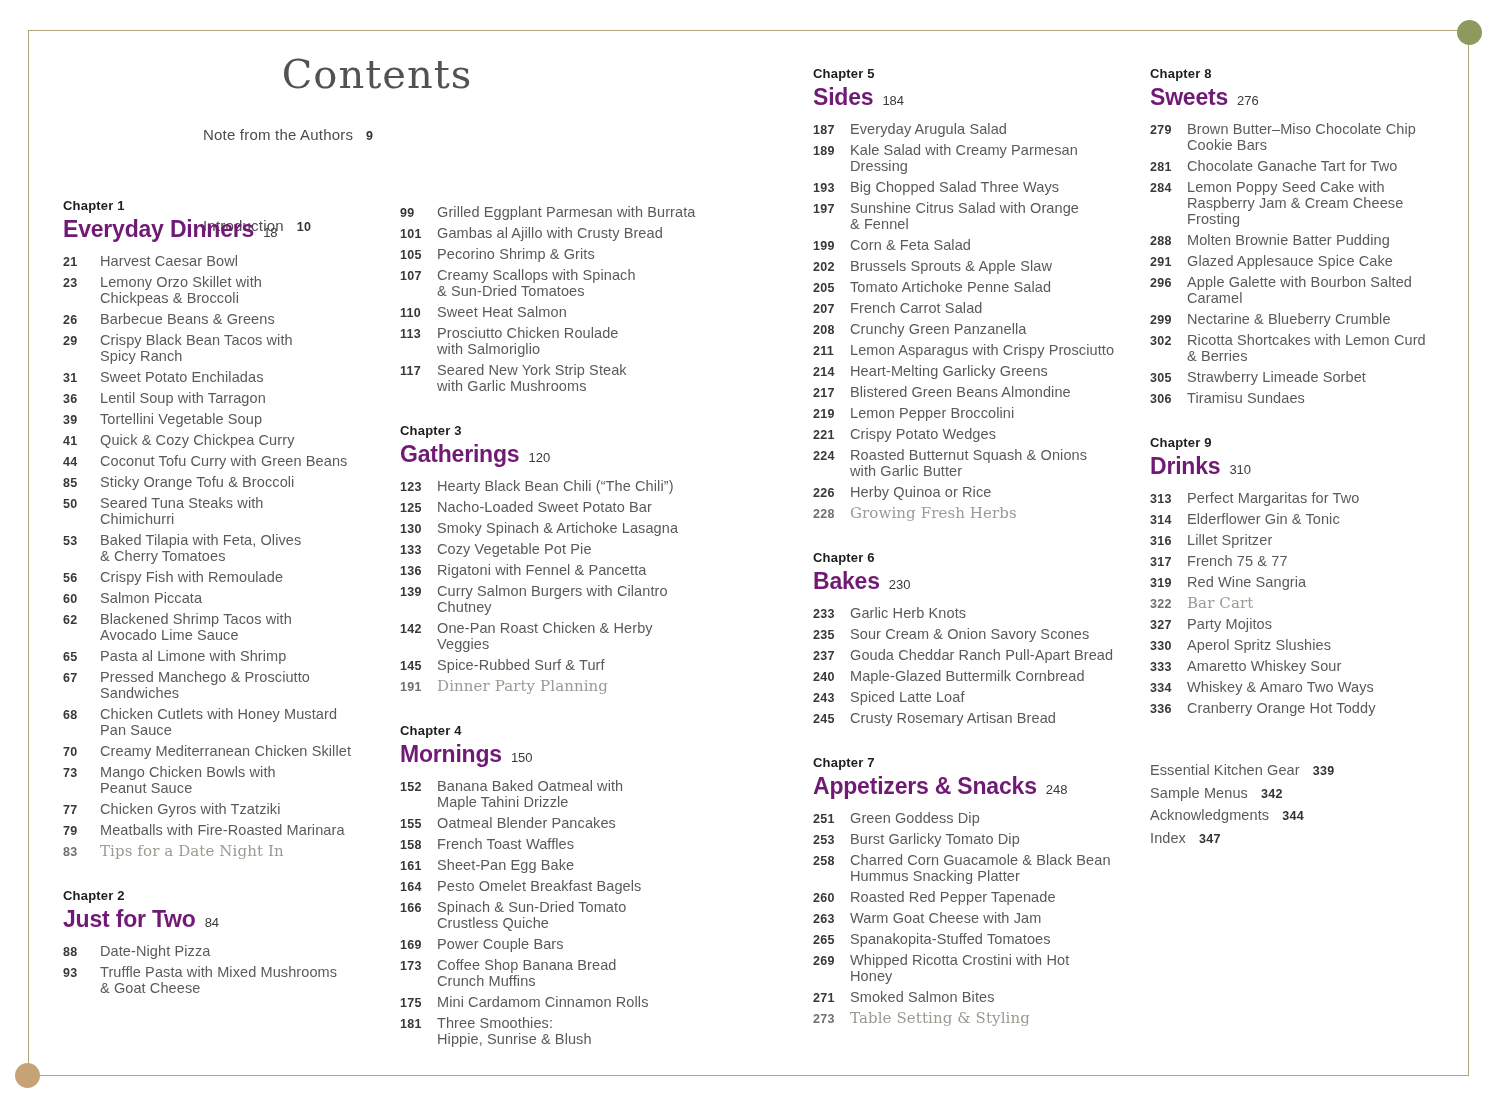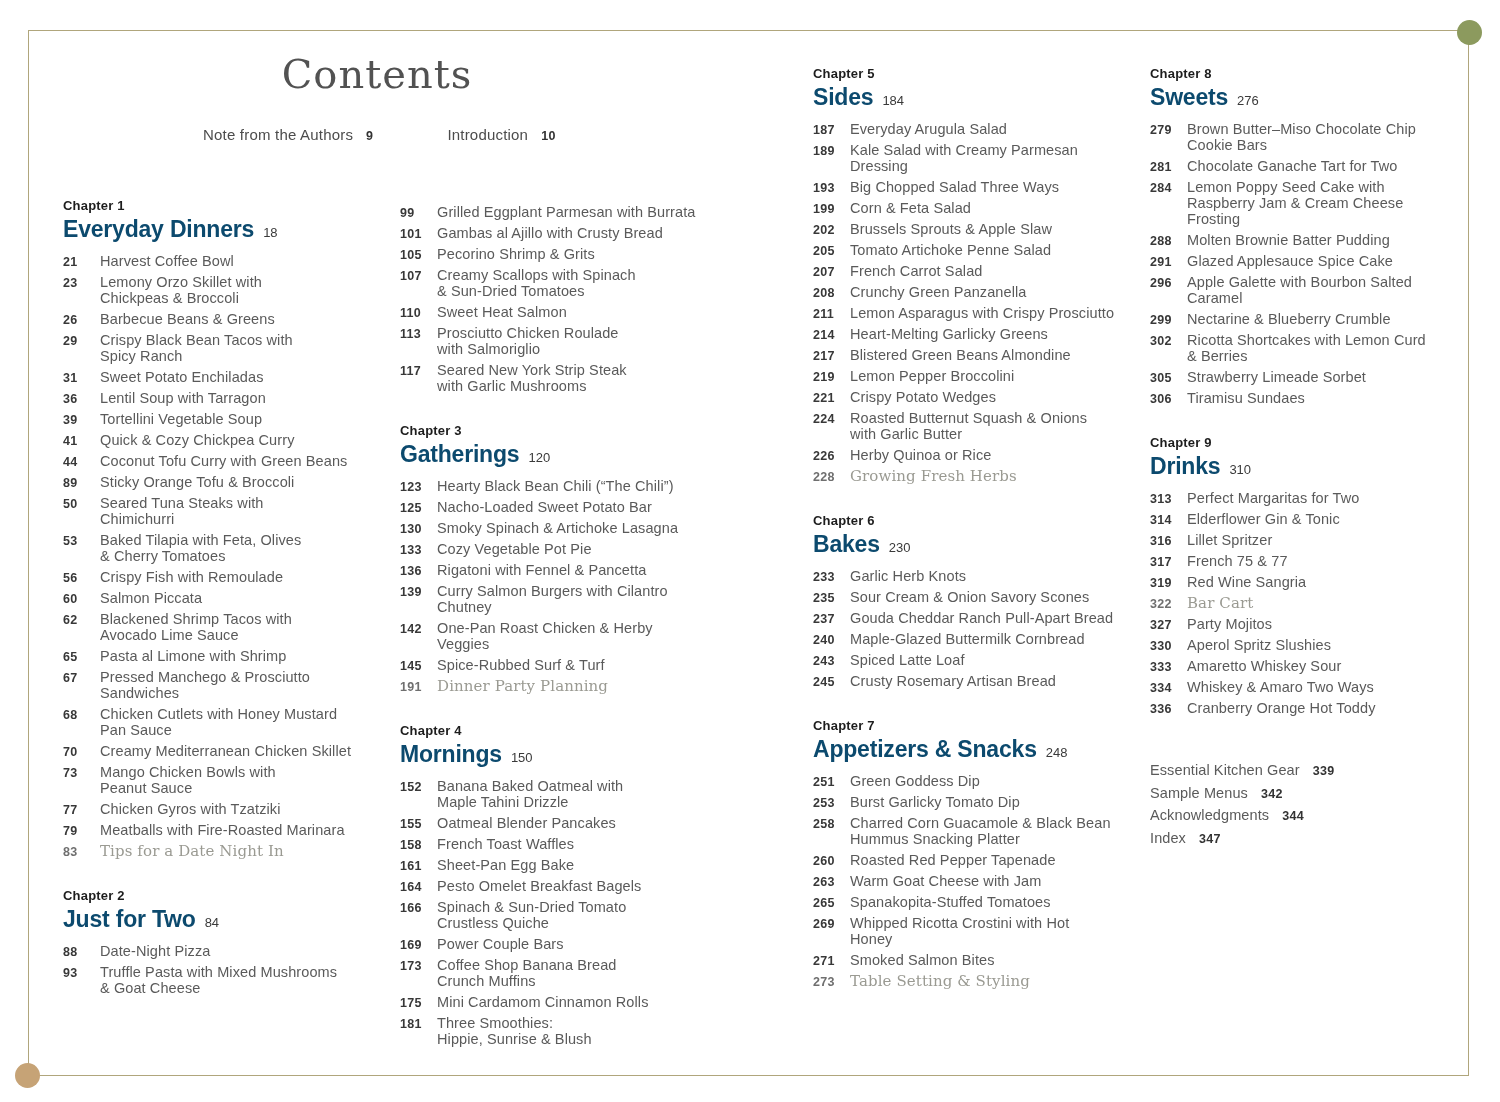--- a/index.html
+++ b/index.html
@@ -25,41 +25,41 @@
 
   .contents-title{
     position:absolute;left:242px;top:52px;width:270px;
     margin:0;text-align:center;
     font-family:"DejaVu Serif",serif;
     font-weight:400;font-size:40px;line-height:44px;
     color:#525252;letter-spacing:1px;
   }
   .front-matter{
     position:absolute;left:203px;top:126px;
-    display:flex;gap:74px;align-items:baseline;
+    display:flex;gap:74px;align-items:baseline;flex-direction:column;
   }
   .fm-entry{display:inline-flex;align-items:baseline;}
   .fm-label{font-size:15px;color:#4c4c4c;letter-spacing:.2px;}
   .pg{font-size:12.5px;font-weight:bold;color:#333;margin-left:13px;letter-spacing:.3px;}
 
   .col{position:absolute;}
   #col-0{left:63px;top:198px;width:292px;}
   #col-1{left:400px;top:204px;width:296px;}
   #col-2{left:813px;top:66px;width:302px;}
   #col-3{left:1150px;top:66px;width:292px;}
 
   .block + .block{margin-top:29px;}
 
   .chapter-header{text-align:left;margin-bottom:8px;}
   .chapter-label{
     font-size:13px;font-weight:bold;color:#1d1d1d;
     line-height:16px;margin-bottom:3px;letter-spacing:.2px;
   }
   .chapter-title-line{font-size:23px;line-height:24px;white-space:nowrap;}
-  .chapter-title{font-weight:bold;color:#0c4a6e;letter-spacing:-.2px;}
+  .chapter-title{font-weight:bold;color:#701a75;letter-spacing:-.2px;}
   .chapter-page{font-weight:400;font-size:13px;color:#3a3a3a;margin-left:9px;}
 
   .item{display:flex;align-items:baseline;margin-bottom:5px;}
   .item .num{
     flex:none;width:37px;
     font-size:12.5px;font-weight:bold;color:#383838;letter-spacing:.3px;
   }
   .item .num.muted{color:#6f6f6f;}
   .item .txt{
     font-size:14.5px;line-height:16px;color:#5a5a5a;
@@ -96,21 +96,21 @@
 
   <div class="col" id="col-0">
       <div class="block">
         <div class="chapter-header">
           <div class="chapter-label">Chapter 1</div>
           <div class="chapter-title-line"><span class="chapter-title">Everyday Dinners</span><span class="chapter-page">18</span></div>
         </div>
         <div class="items">
           <div class="item">
             <span class="num">21</span>
-            <span class="txt">Harvest Coffee Bowl</span>
+            <span class="txt">Harvest Caesar Bowl</span>
           </div>
           <div class="item">
             <span class="num">23</span>
             <span class="txt">Lemony Orzo Skillet with
 Chickpeas &amp; Broccoli</span>
           </div>
           <div class="item">
             <span class="num">26</span>
             <span class="txt">Barbecue Beans &amp; Greens</span>
           </div>
@@ -133,21 +133,21 @@
           </div>
           <div class="item">
             <span class="num">41</span>
             <span class="txt">Quick &amp; Cozy Chickpea Curry</span>
           </div>
           <div class="item">
             <span class="num">44</span>
             <span class="txt">Coconut Tofu Curry with Green Beans</span>
           </div>
           <div class="item">
-            <span class="num">89</span>
+            <span class="num">85</span>
             <span class="txt">Sticky Orange Tofu &amp; Broccoli</span>
           </div>
           <div class="item">
             <span class="num">50</span>
             <span class="txt">Seared Tuna Steaks with
 Chimichurri</span>
           </div>
           <div class="item">
             <span class="num">53</span>
             <span class="txt">Baked Tilapia with Feta, Olives
@@ -368,20 +368,25 @@
             <span class="txt">Everyday Arugula Salad</span>
           </div>
           <div class="item">
             <span class="num">189</span>
             <span class="txt">Kale Salad with Creamy Parmesan
 Dressing</span>
           </div>
           <div class="item">
             <span class="num">193</span>
             <span class="txt">Big Chopped Salad Three Ways</span>
+          </div>
+          <div class="item">
+            <span class="num">197</span>
+            <span class="txt">Sunshine Citrus Salad with Orange
+&amp; Fennel</span>
           </div>
           <div class="item">
             <span class="num">199</span>
             <span class="txt">Corn &amp; Feta Salad</span>
           </div>
           <div class="item">
             <span class="num">202</span>
             <span class="txt">Brussels Sprouts &amp; Apple Slaw</span>
           </div>
           <div class="item">

